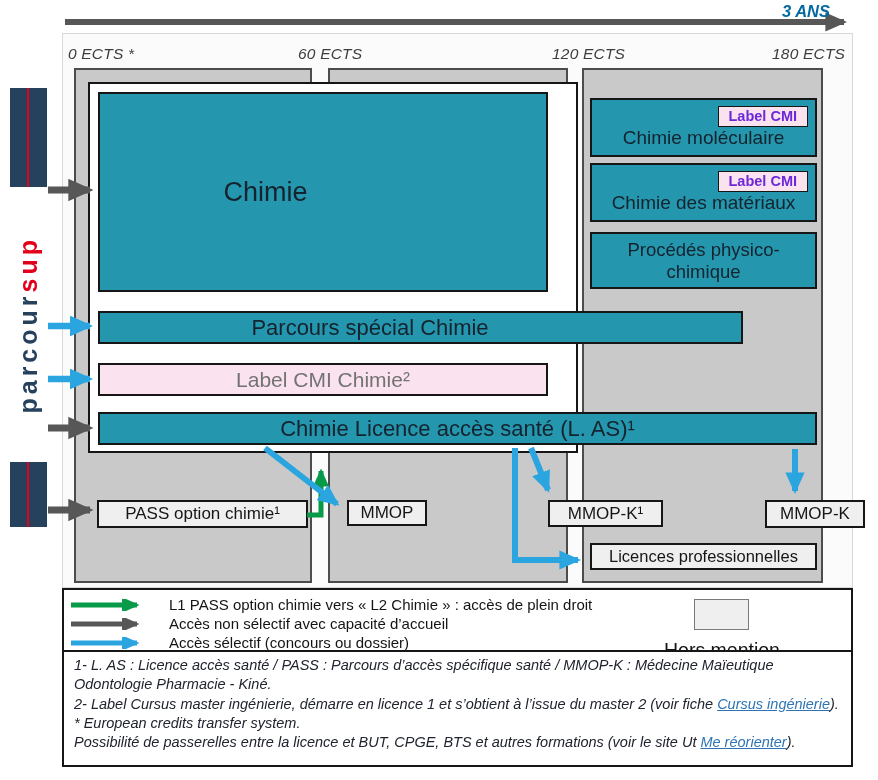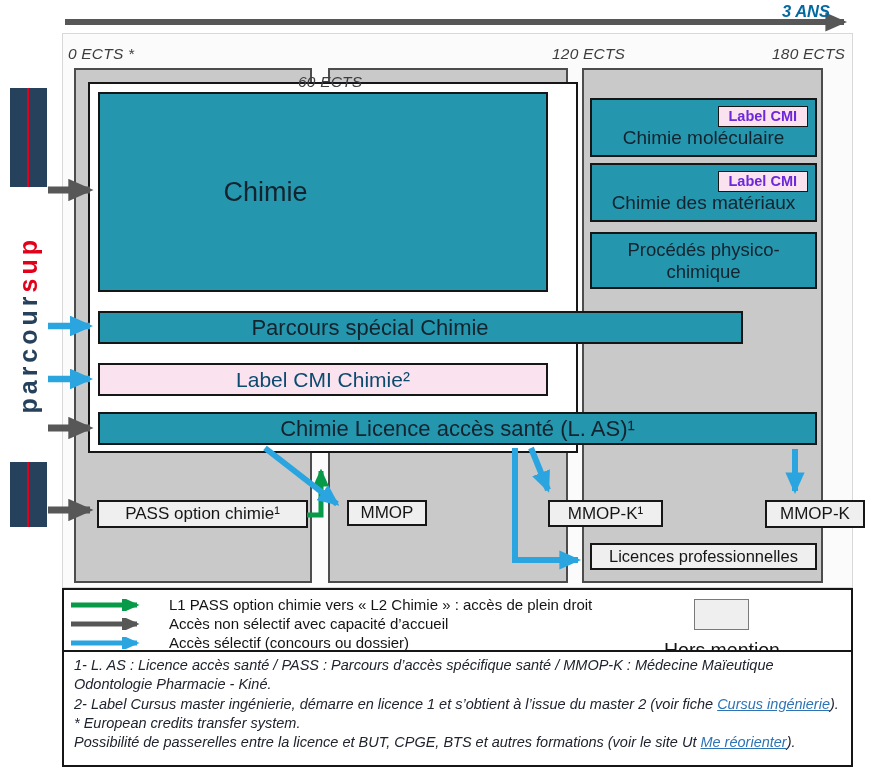--- a/index.html
+++ b/index.html
@@ -4,41 +4,41 @@
 <style>
   * { margin:0; padding:0; box-sizing:border-box; }
   body { background:#fff; font-family:"Liberation Sans", sans-serif; }
   .page { position:relative; width:878px; height:780px; background:#fff; overflow:hidden; }
 
   
   .duration { position:absolute; left:770px; top:2px; width:72px; text-align:center;
               font-style:italic; font-weight:600; font-size:16.5px; color:#0369a1; z-index:7; }
   .ects { position:absolute; top:45px; font-style:italic; font-weight:500;
           font-size:15.5px; color:#3d3d3d; letter-spacing:.2px; z-index:4; }
-  .e0{left:68px;} .e1{left:298px;margin-top:28px;} .e2{left:552px;} .e3{left:772px;}
+  .e0{left:68px;} .e1{left:298px;} .e2{left:552px;} .e3{left:772px;}
 
   
   .outer { position:absolute; left:62px; top:33px; width:791px; height:555px;
            background:#FBFBFB; border:1px solid #D8D8D8; z-index:1; }
   .col { position:absolute; top:68px; height:515px; background:#C9C9C9;
          border:2px solid #4C4C4C; z-index:2; }
   .col1{left:74px;width:238px;} .col2{left:328px;width:240px;} .col3{left:582px;width:241px;}
   .whitebox { position:absolute; left:88px; top:82px; width:490px; height:371px;
               background:#fff; border:2px solid #161616; z-index:3; }
 
   
   .teal { background:#2496AD; border:2px solid #161616; color:#14232E; }
   .chimie { position:absolute; left:98px; top:92px; width:450px; height:200px; z-index:4;
             display:flex; align-items:center; justify-content:center;
             font-size:27px; padding-right:115px; }
   .bar { position:absolute; height:33px; z-index:4; line-height:29px; }
   .bar-parcours { left:98px; top:311px; width:645px; font-size:22px; }
   .bar-parcours .bartxt { position:absolute; left:0; top:0; width:540px; text-align:center; }
   .bar-cmi { left:98px; top:363px; width:450px; background:#FAE2EF; border:2px solid #161616;
-             color:#0c4a6e; text-align:center; font-size:21px; }
+             color:#737373; text-align:center; font-size:21px; }
   .bar-las { left:98px; top:412px; width:719px; text-align:center; font-size:22px; }
 
   
   .l3box { position:absolute; left:590px; width:227px; z-index:4; text-align:center; }
   .l3b1{top:98px;height:59px;} .l3b2{top:163px;height:59px;}
   .l3b3{top:232px;height:57px; display:flex; align-items:center; justify-content:center;
         font-size:18.5px; line-height:1.15; padding:0 14px; }
   .badge { position:absolute; right:7px; top:6px; background:#FAE2EF; border:1.5px solid #161616;
            font-weight:bold; font-size:14.5px; line-height:19px; padding:0 10px; color:#6d28d9; }
   .l3title { position:absolute; left:0; right:0; bottom:6px; font-size:19px; }

